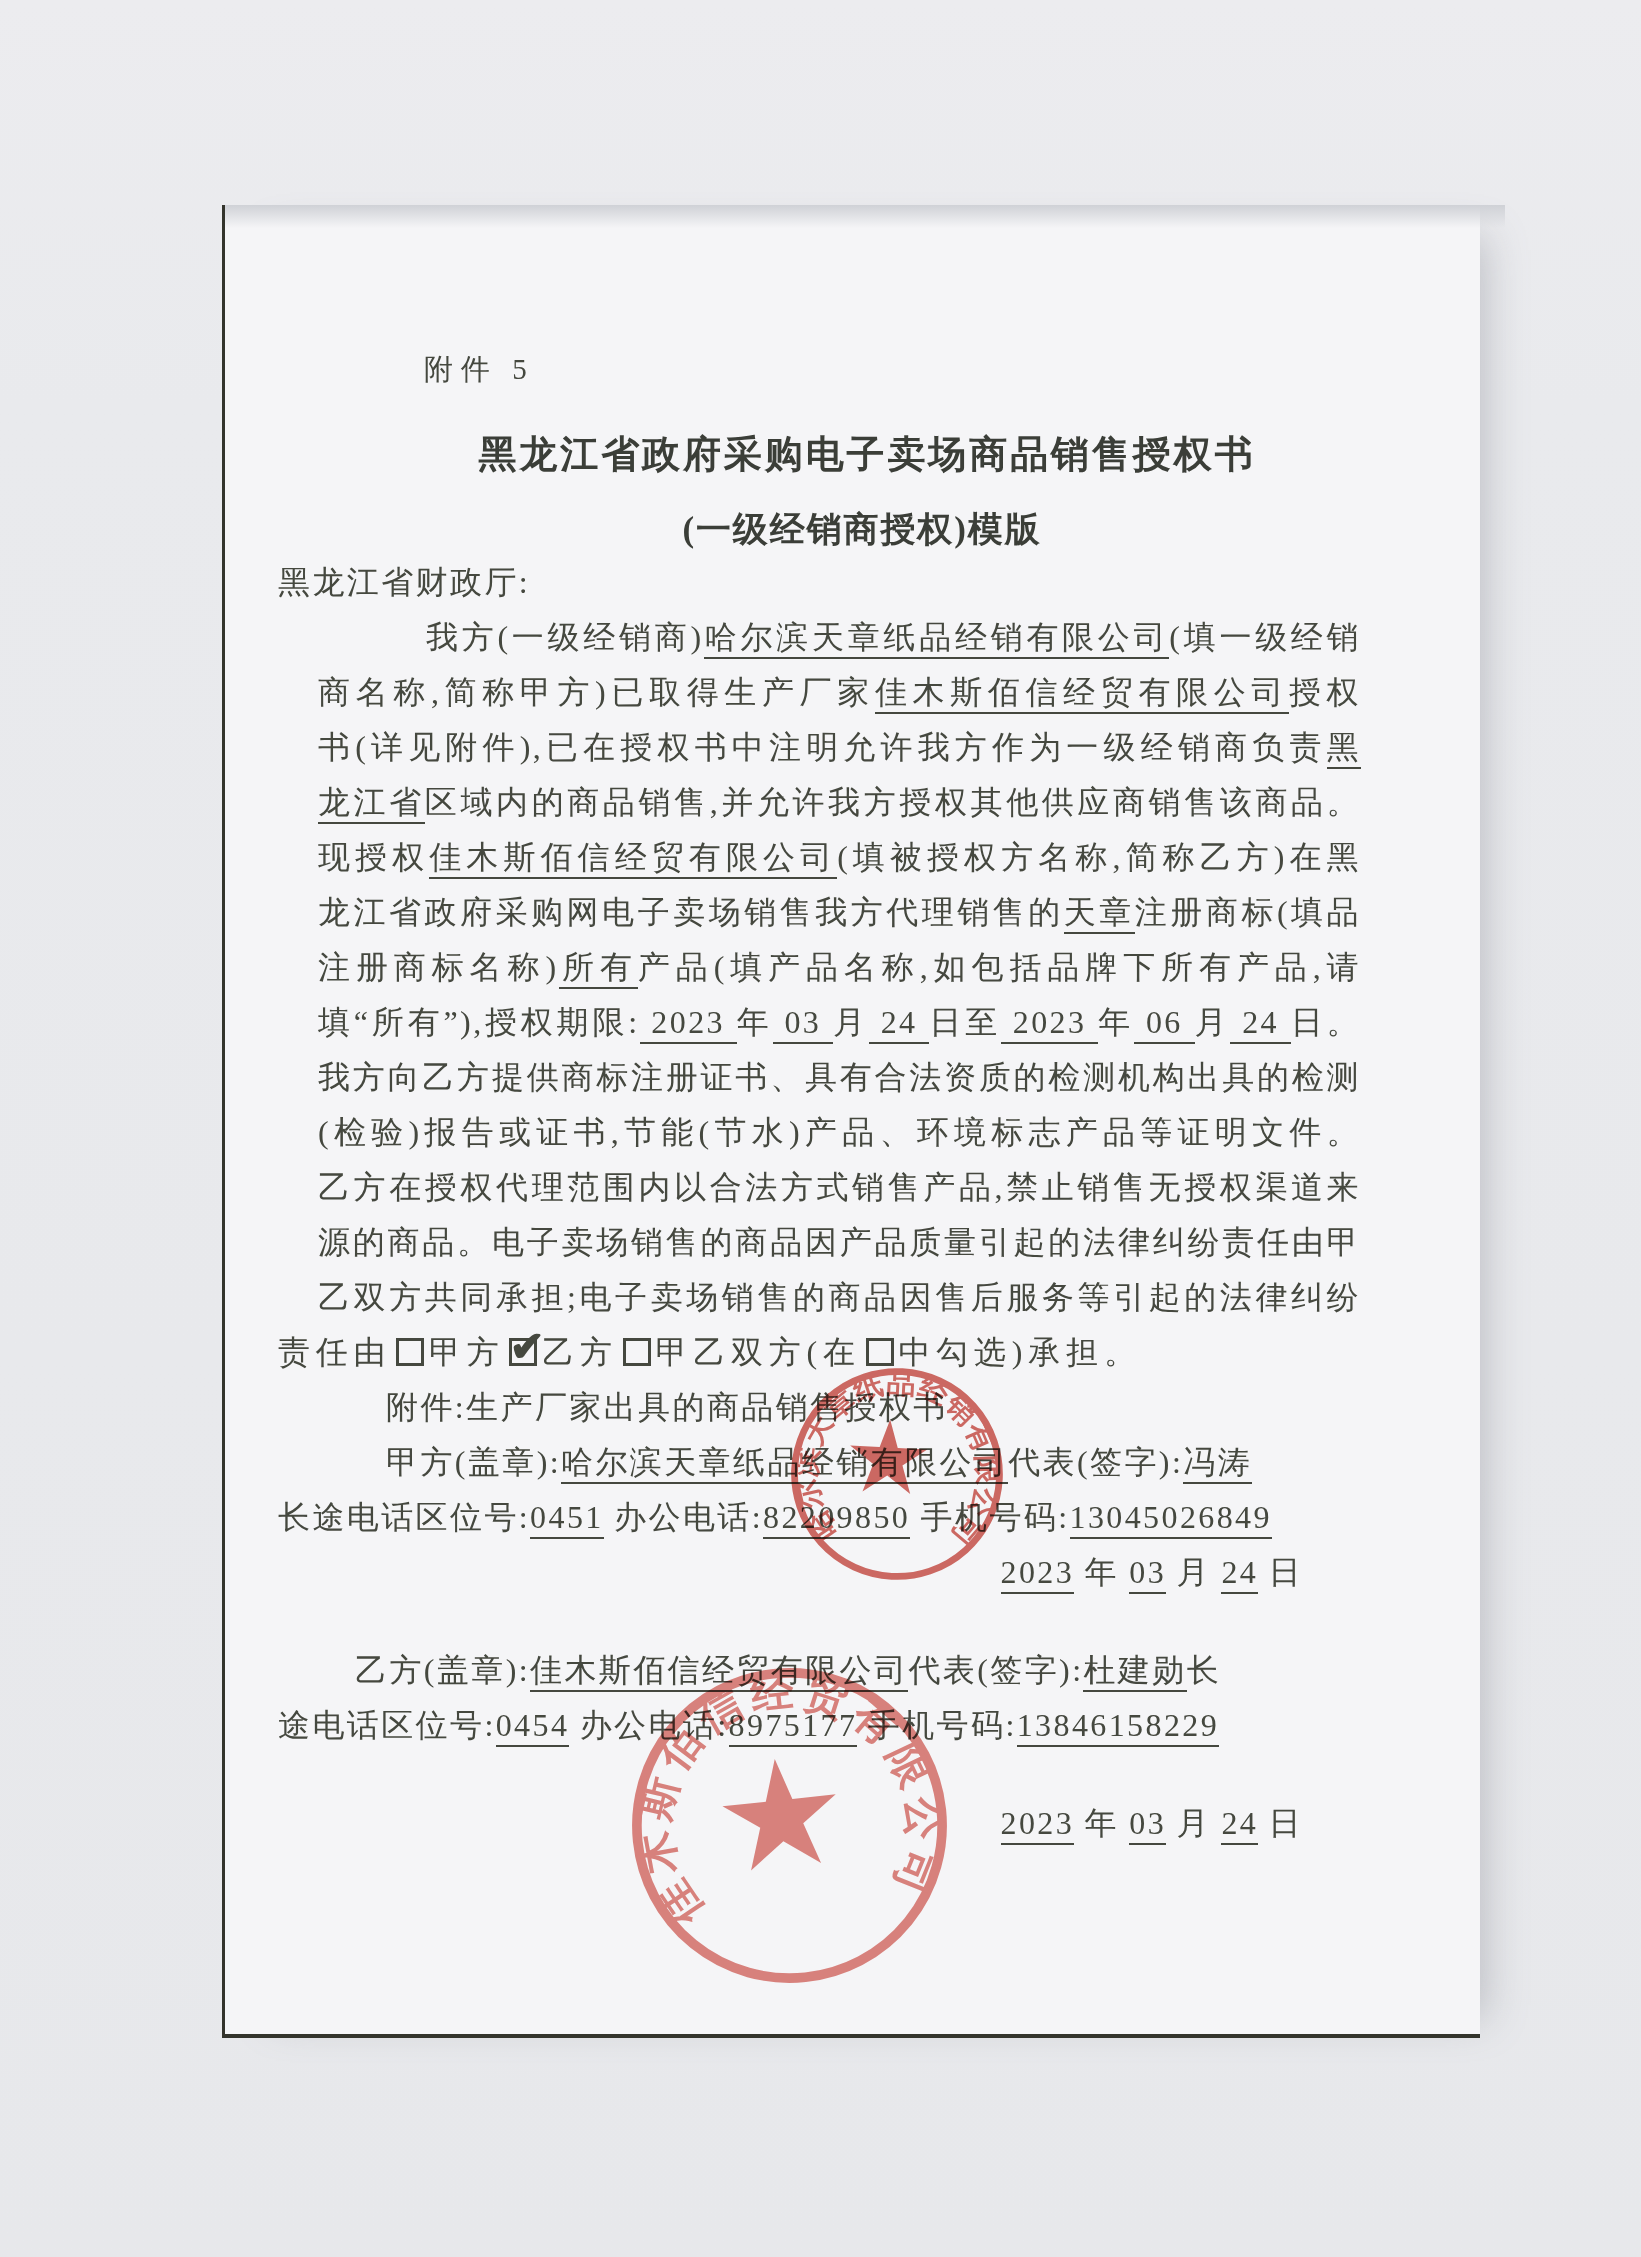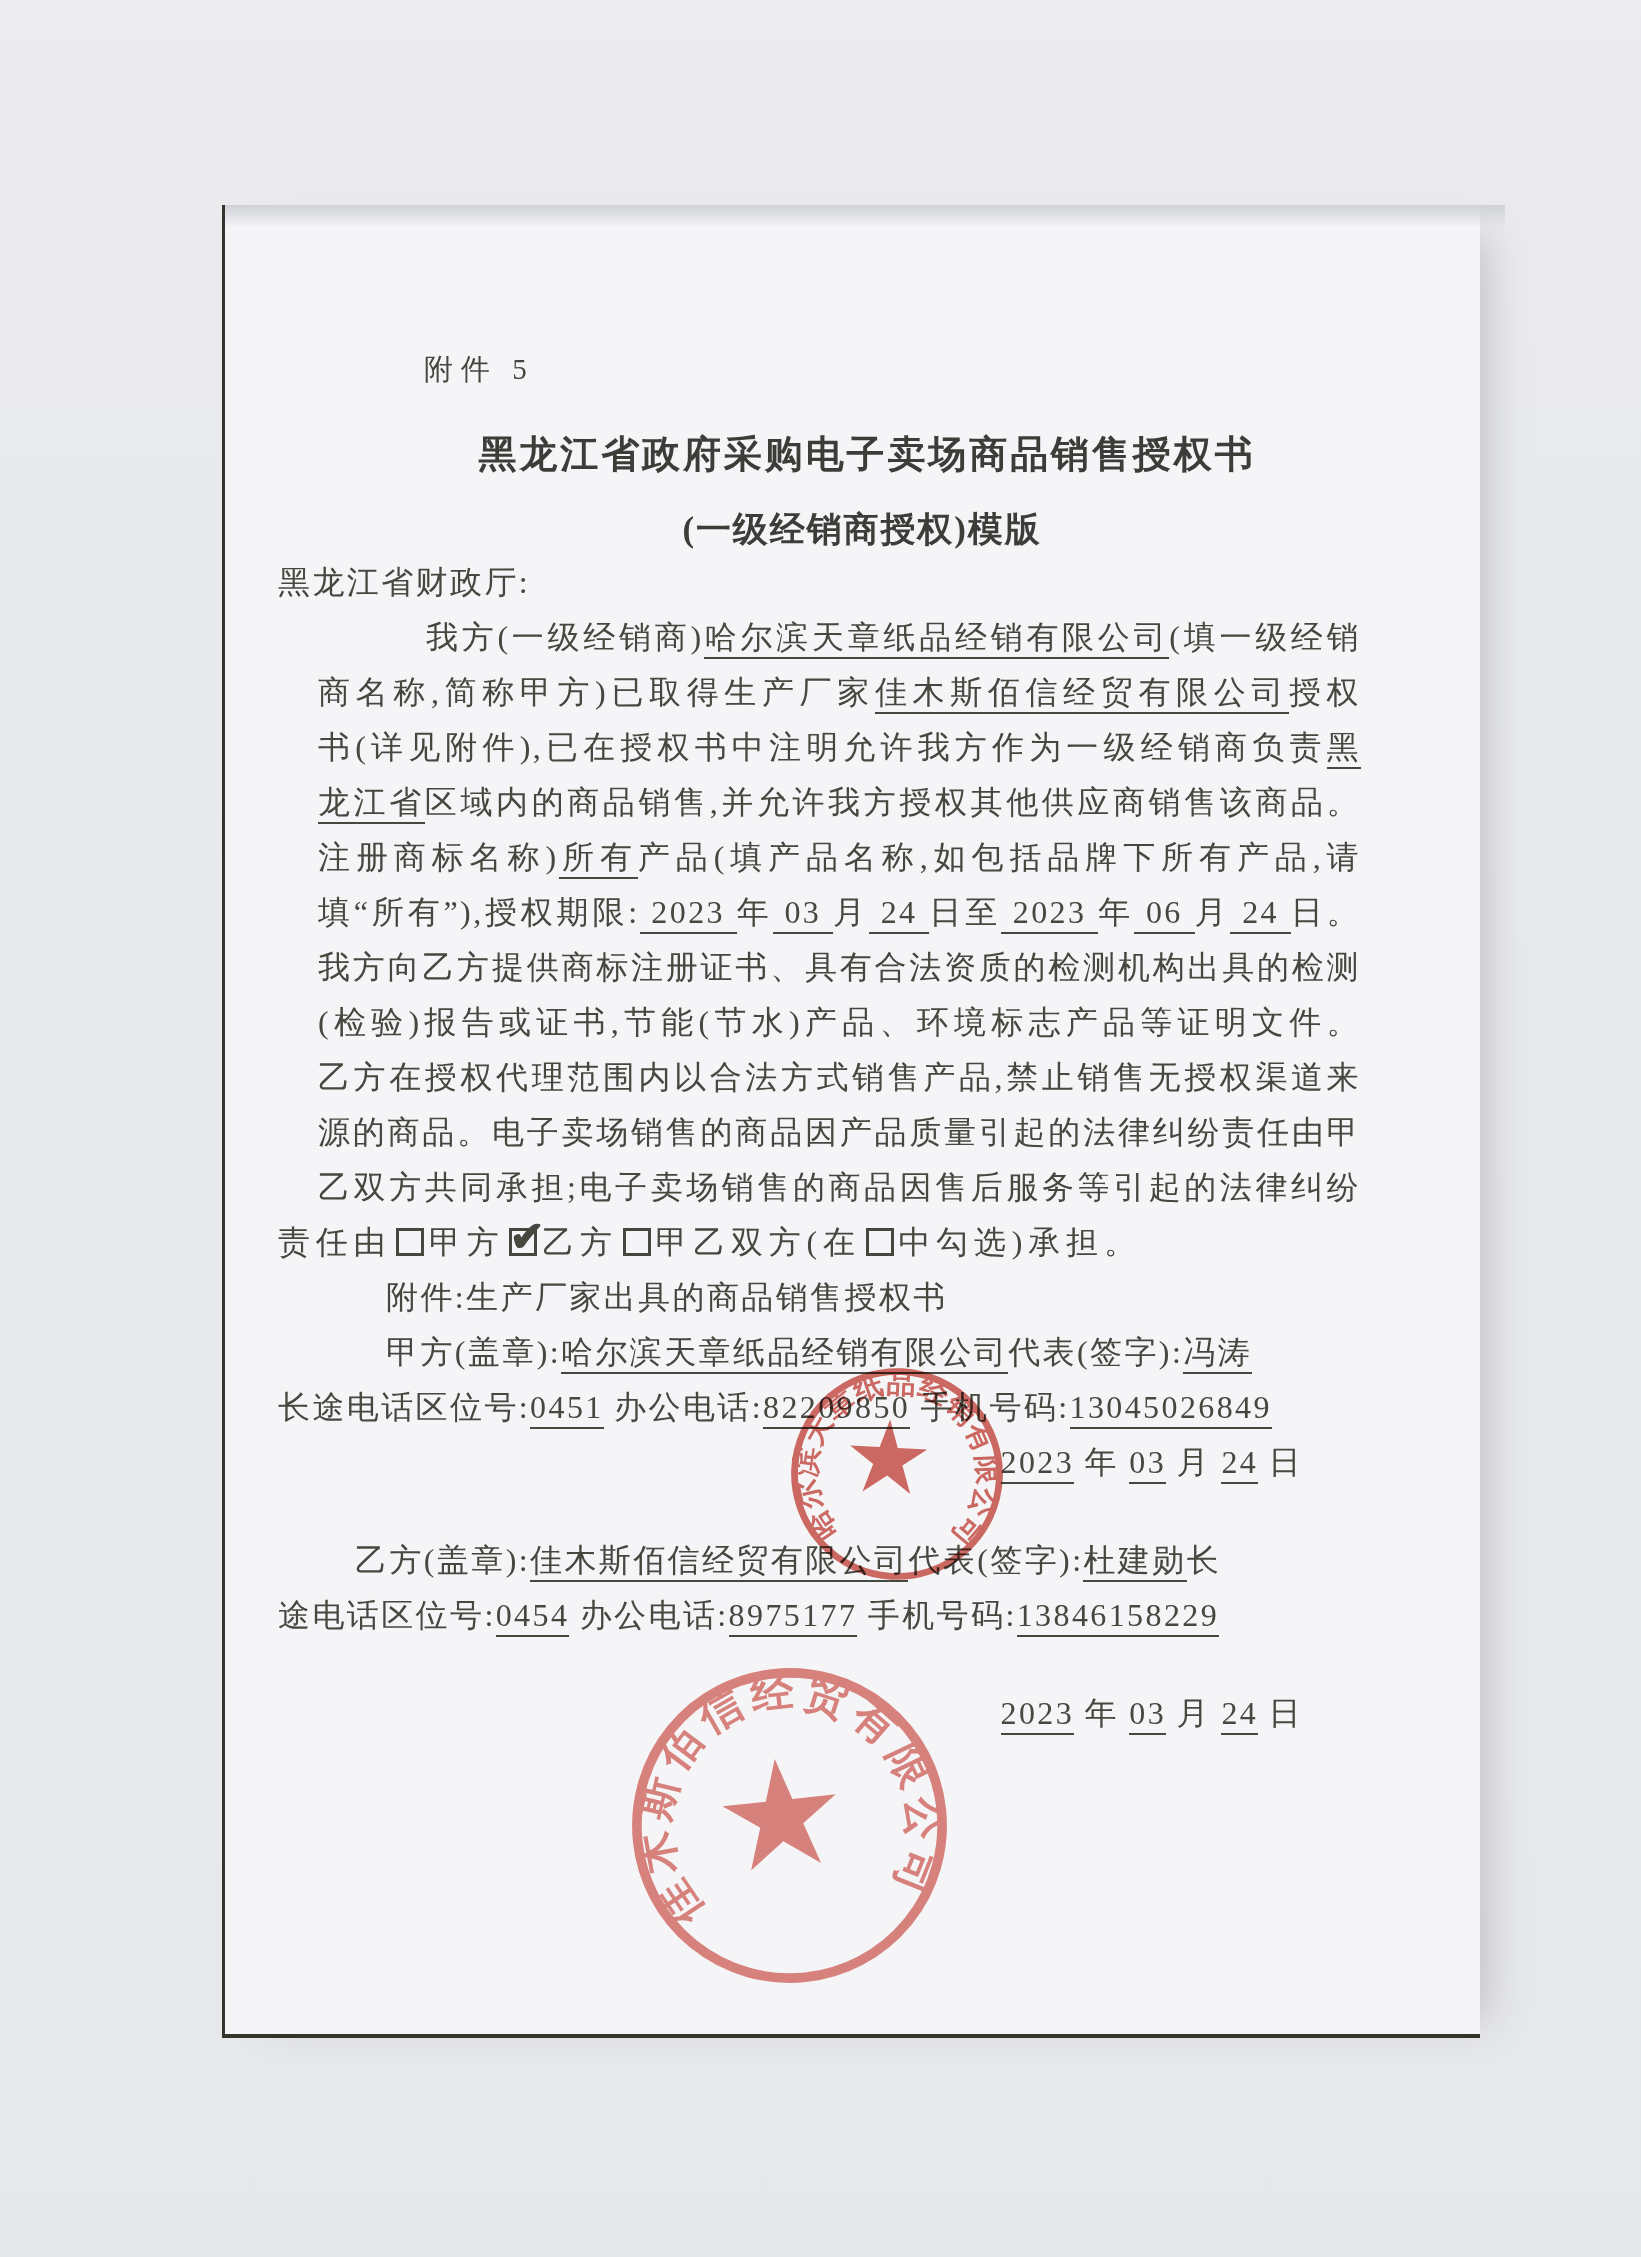--- a/index.html
+++ b/index.html
@@ -110,20 +110,22 @@
   <div class="attachment">附件 5</div>
   <div class="title">黑龙江省政府采购电子卖场商品销售授权书</div>
   <div class="subtitle">(一级经销商授权)模版</div>
 
   <div class="doc-body">
       <div class="bline"><span>黑龙江省财政厅:</span></div>
       <div class="bline indent fill"><span>我方(一级经销商)</span><span class="u">哈尔滨天章纸品经销有限公司</span><span>(填一级经销</span></div>
       <div class="bline fill"><span>商名称,简称甲方)已取得生产厂家</span><span class="u">佳木斯佰信经贸有限公司</span><span>授权</span></div>
       <div class="bline fill"><span>书(详见附件),已在授权书中注明允许我方作为一级经销商负责</span><span class="u">黑</span></div>
       <div class="bline fill"><span class="u">龙江省</span><span>区域内的商品销售,并允许我方授权其他供应商销售该商品。</span></div>
+      <div class="bline fill"><span>现授权</span><span class="u">佳木斯佰信经贸有限公司</span><span>(填被授权方名称,简称乙方)在黑</span></div>
+      <div class="bline fill"><span>龙江省政府采购网电子卖场销售我方代理销售的</span><span class="u">天章</span><span>注册商标(填品</span></div>
       <div class="bline fill"><span>注册商标名称)</span><span class="u">所有</span><span>产品(填产品名称,如包括品牌下所有产品,请</span></div>
       <div class="bline fill"><span>填“所有”),授权期限:</span><span class="u"> 2023 </span><span>年</span><span class="u"> 03 </span><span>月</span><span class="u"> 24 </span><span>日至</span><span class="u"> 2023 </span><span>年</span><span class="u"> 06 </span><span>月</span><span class="u"> 24 </span><span>日。</span></div>
       <div class="bline fill"><span>我方向乙方提供商标注册证书、具有合法资质的检测机构出具的检测</span></div>
       <div class="bline fill"><span>(检验)报告或证书,节能(节水)产品、环境标志产品等证明文件。</span></div>
       <div class="bline fill"><span>乙方在授权代理范围内以合法方式销售产品,禁止销售无授权渠道来</span></div>
       <div class="bline fill"><span>源的商品。电子卖场销售的商品因产品质量引起的法律纠纷责任由甲</span></div>
       <div class="bline fill"><span>乙双方共同承担;电子卖场销售的商品因售后服务等引起的法律纠纷</span></div>
       <div class="bline" style="letter-spacing: 5.8px;"><span>责任由</span><span class="box"></span><span>甲方</span><span class="box checked"><span class="chk">✔</span></span><span>乙方</span><span class="box"></span><span>甲乙双方(在</span><span class="box"></span><span>中勾选)承担。</span></div>
       <div class="bline indent"><span>附件:生产厂家出具的商品销售授权书</span></div>
       <div class="bline indent"><span>甲方(盖章):</span><span class="u">哈尔滨天章纸品经销有限公司</span><span>代表(签字):</span><span class="u">冯涛</span></div>

